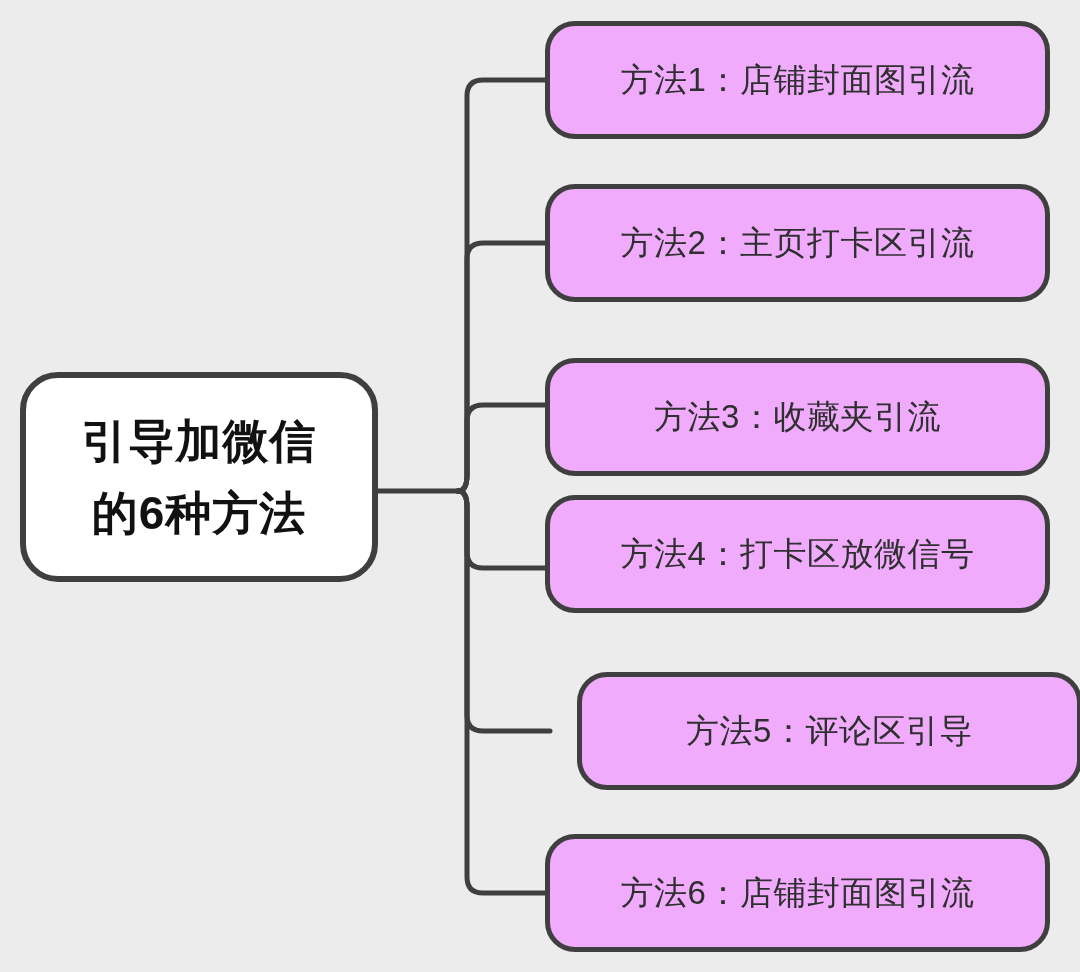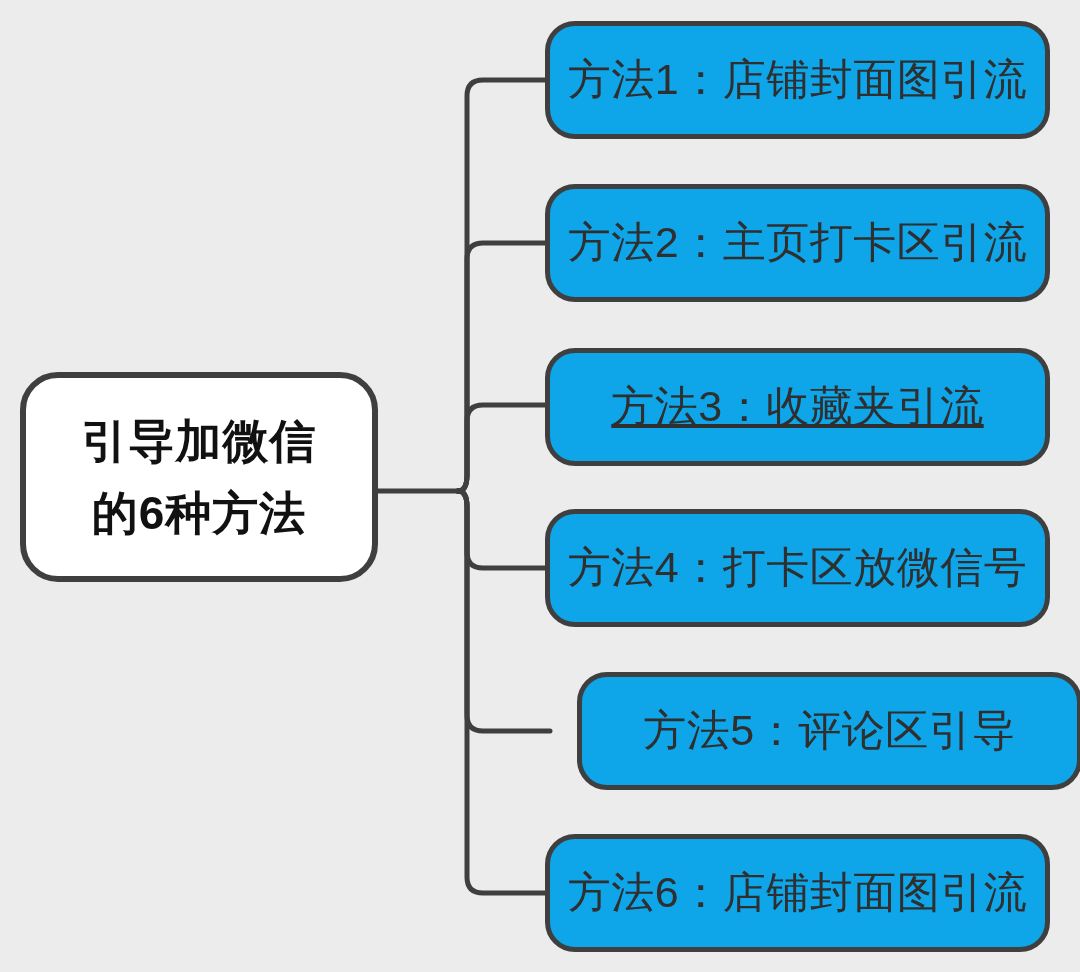--- a/index.html
+++ b/index.html
@@ -49,36 +49,36 @@
     line-height: 72px;
     color: #111111;
     letter-spacing: 1px;
   }
   .branch-node {
     position: absolute;
     left: 545px;
     width: 505px;
     height: 118px;
     box-sizing: border-box;
-    background: #0ea5e9;
+    background: #f0abfc;
     border: 5px solid #3f3f3f;
     border-radius: 30px;
     display: flex;
     align-items: center;
     justify-content: center;
     text-align: center;
-    font-size: 43px;
+    font-size: 33px;
     font-weight: 400;
     color: #2f2f2f;
     letter-spacing: 0.5px;
   }
   .b1 { top: 21px; }
   .b2 { top: 184px; }
-  .b3 { top: 348px; text-decoration: underline; }
-  .b4 { top: 509px; }
+  .b3 { top: 358px; }
+  .b4 { top: 495px; }
   .b5 { top: 672px; margin-left: 32px; }
   .b6 { top: 834px; }
 </style>
 </head>
 <body>
 
 <div class="canvas">
 
   <svg class="connectors" viewBox="0 0 1080 972" xmlns="http://www.w3.org/2000/svg">
     <path d="M 375,491 L 458,491"></path>

